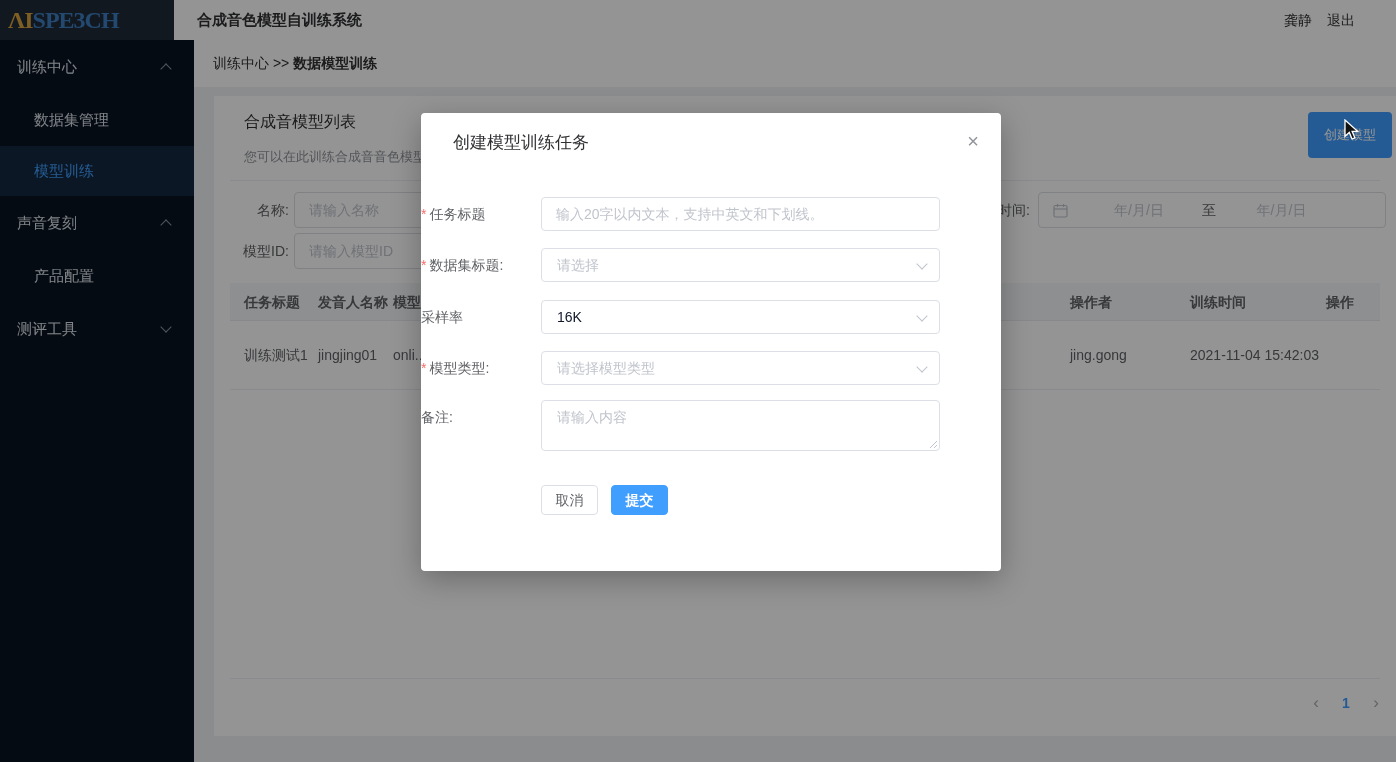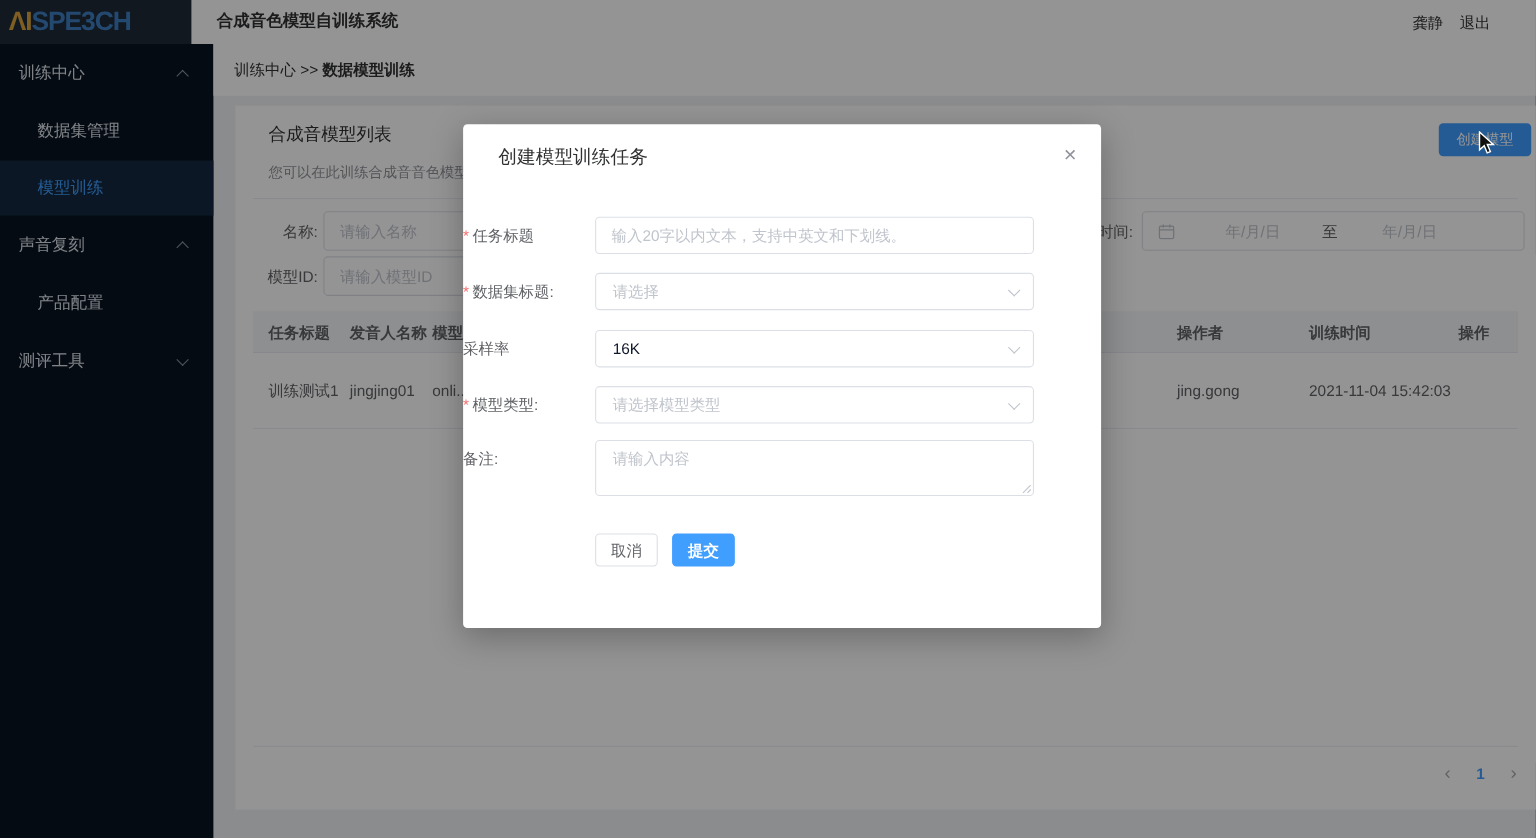--- a/index.html
+++ b/index.html
@@ -3,21 +3,21 @@
 <meta charset="utf-8">
 <style>
   * { margin:0; padding:0; box-sizing:border-box; }
   html,body { background:#333; }
   body { font-family:"Liberation Sans","DejaVu Sans",sans-serif; }
   .screen { position:relative; width:1396px; height:762px; overflow:hidden; background:#F0F2F5; margin:0 auto; }
 
   
   .header { position:absolute; left:0; top:0; width:1396px; height:40px; background:#FFFFFF; z-index:1; }
   .logo-area { position:absolute; left:0; top:0; width:174px; height:40px; background:#1E2A38; }
-  .logo { position:absolute; left:8px; top:0; line-height:40px; font-size:24px; font-weight:800; letter-spacing:-1px; font-family:Liberation Sans, sans-serif; }
+  .logo { position:absolute; left:8px; top:0; line-height:40px; font-size:24px; font-weight:800; letter-spacing:-1px; font-family:Liberation Serif, serif; }
   .logo .gold { color:#D9A23B; }
   .logo .blue { color:#3F7FC1; }
   .app-title { position:absolute; left:197px; top:0; line-height:40px; font-size:15px; font-weight:600; color:#303133; }
   .hdr-user { position:absolute; right:84px; top:0; line-height:40px; font-size:14px; color:#303133; }
   .hdr-logout { position:absolute; right:41px; top:0; line-height:40px; font-size:14px; color:#303133; cursor:pointer; }
 
   
   .sidebar { position:absolute; left:0; top:40px; width:194px; height:722px; background:#0A1420; z-index:1; }
   .side-item { position:relative; width:100%; font-size:15px; color:#DCE3EC; cursor:pointer; }
   .side-group { height:53px; line-height:53px; padding-left:17px; }
@@ -30,21 +30,21 @@
   
   .breadcrumb { position:absolute; left:194px; top:40px; width:1202px; height:47px; background:#FFFFFF; z-index:1; }
   .breadcrumb .inner { position:absolute; left:19px; top:0; line-height:47px; font-size:14px; color:#303133; }
   .breadcrumb .cur { font-weight:700; }
 
   
   .card { position:absolute; left:214px; top:96px; width:1182px; height:640px; background:#FFFFFF; z-index:1; }
   .card-title { position:absolute; left:30px; top:16px; font-size:16px; font-weight:500; color:#303133; }
   .card-desc { position:absolute; left:30px; top:52px; font-size:13px; color:#909399; }
   .card-divider { position:absolute; left:16px; top:84px; width:1150px; height:1px; background:#EBEEF5; }
-  .create-btn { position:absolute; left:1094px; top:16px; width:84px; height:30px; background:#409EFF; border:none; border-radius:4px; color:#FFFFFF; font-size:13px; line-height:30px; text-align:center; cursor:pointer; }
+  .create-btn { position:absolute; left:1094px; top:16px; width:84px; height:46px; background:#409EFF; border:none; border-radius:4px; color:#FFFFFF; font-size:13px; line-height:30px; text-align:center; cursor:pointer; }
 
   
   .flt-label { position:absolute; height:36px; line-height:36px; font-size:14px; color:#606266; text-align:right; }
   .flt-input { position:absolute; height:36px; width:260px; border:1px solid #DCDFE6; border-radius:4px; padding:0 14px; font-size:14px; color:#606266; background:#fff; outline:none; font-family:inherit; }
   .flt-input::placeholder { color:#C0C4CC; }
   .name-label { left:16px; top:96px; width:59px; }
   .name-input { left:80px; top:96px; }
   .mid-label { left:0px; top:137px; width:75px; }
   .mid-input { left:80px; top:137px; }
   .time-label { left:750px; top:96px; width:66px; }

